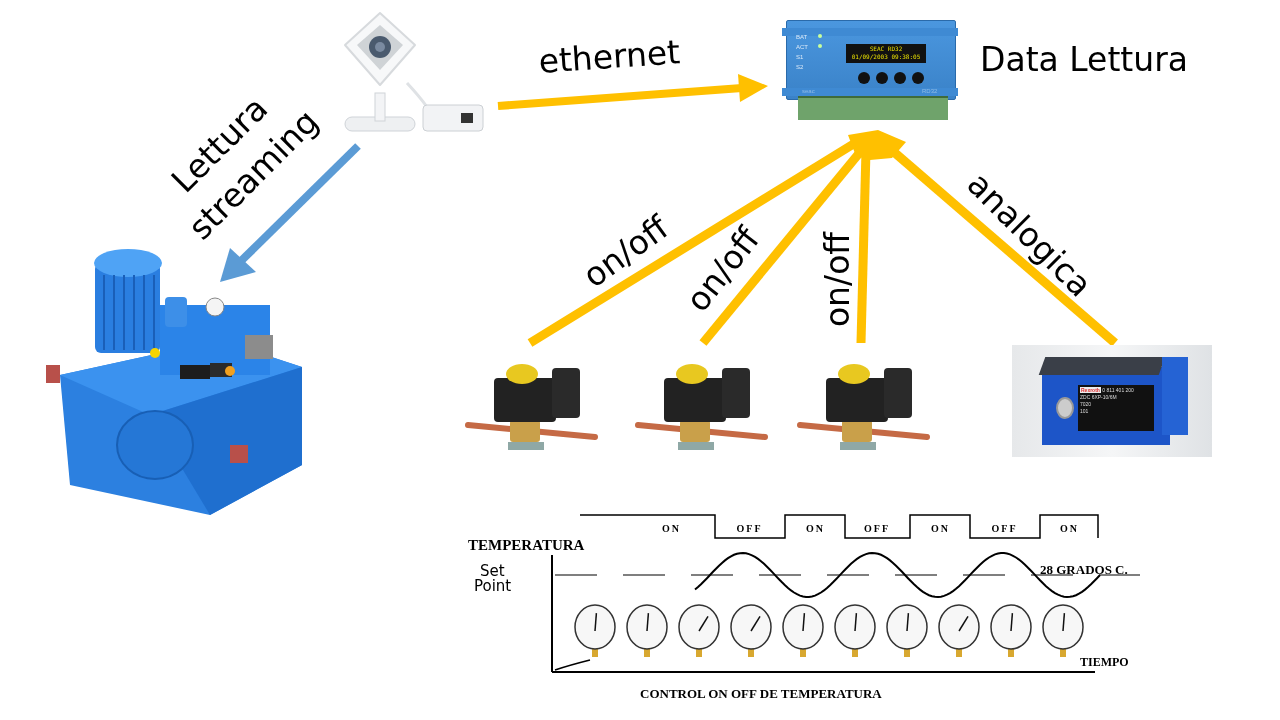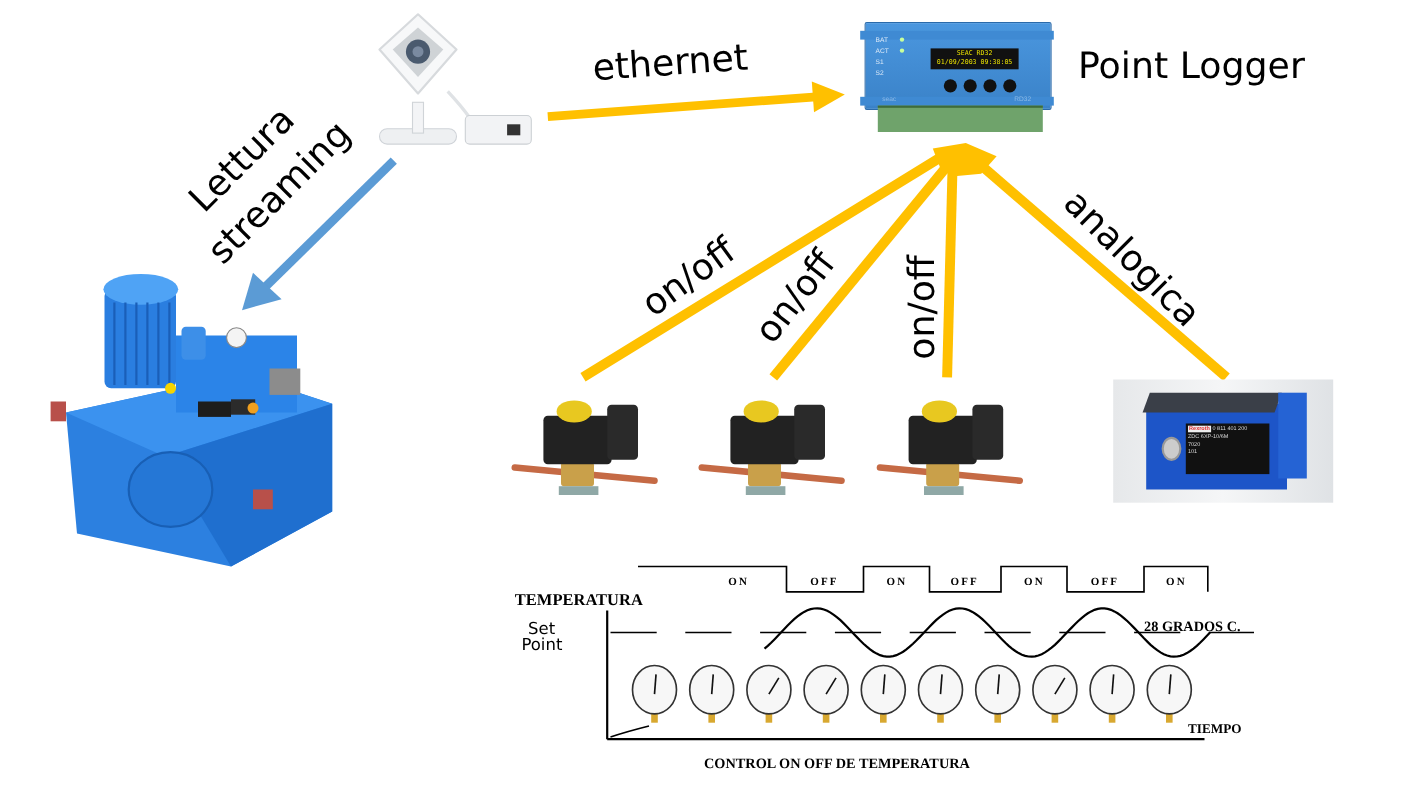--- a/index.html
+++ b/index.html
@@ -24,21 +24,21 @@
   <line x1="358" y1="146" x2="240" y2="262" stroke="#5B9BD5" stroke-width="8"></line>
   <polygon points="220,282 230,248 256,272" fill="#5B9BD5"></polygon>
 
   <line x1="530" y1="343" x2="860" y2="140" stroke="#FFC000" stroke-width="9"></line>
   <line x1="703" y1="343" x2="870" y2="140" stroke="#FFC000" stroke-width="9"></line>
   <line x1="861" y1="343" x2="866" y2="150" stroke="#FFC000" stroke-width="9"></line>
   <line x1="1115" y1="343" x2="880" y2="140" stroke="#FFC000" stroke-width="9"></line>
   <polygon points="848,135 878,130 906,142 892,158 870,160 856,156" fill="#FFC000"></polygon>
 </svg>
 
-<div class="abs lbl" style="left:980px;top:40px;font-size:33px;">Point Logger</div>
+<div class="abs lbl" style="left:980px;top:40px;font-size:33px;">Data Lettura</div>
 <div class="abs lbl" style="left:540px;top:42px;font-size:33px;transform:rotate(-4deg);transform-origin:left bottom;">ethernet</div>
 <div class="abs lbl" style="left:160px;top:125px;font-size:33px;transform:rotate(-45deg);transform-origin:center;">Lettura</div>
 <div class="abs lbl" style="left:170px;top:155px;font-size:33px;transform:rotate(-45deg);transform-origin:center;">streaming</div>
 <div class="abs lbl" style="left:578px;top:232px;font-size:33px;transform:rotate(-36deg);transform-origin:center;">on/off</div>
 <div class="abs lbl" style="left:675px;top:250px;font-size:33px;transform:rotate(-52deg);transform-origin:center;">on/off</div>
 <div class="abs lbl" style="left:790px;top:260px;font-size:33px;transform:rotate(-90deg);transform-origin:center;">on/off</div>
 <div class="abs lbl" style="left:950px;top:215px;font-size:33px;transform:rotate(45deg);transform-origin:center;">analogica</div>
 
 <svg class="abs" style="left:335px;top:5px" width="155" height="135">
   <rect x="10" y="112" width="70" height="14" rx="7" fill="#eef0f2" stroke="#cfd3d8"></rect>

